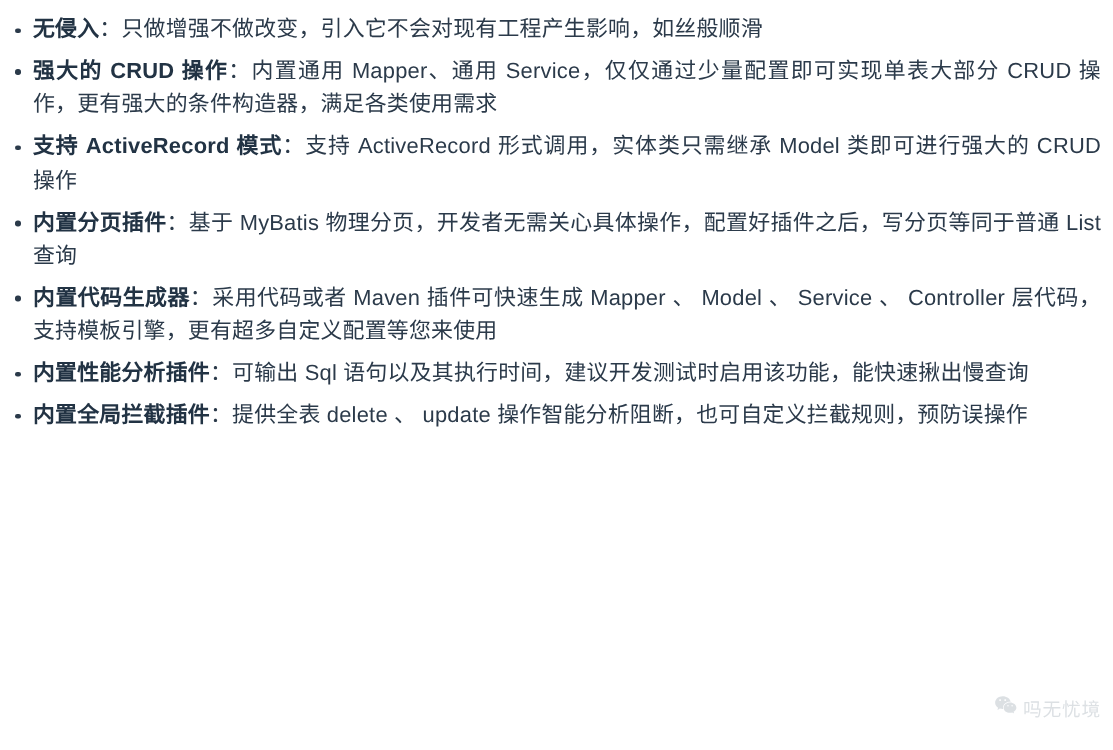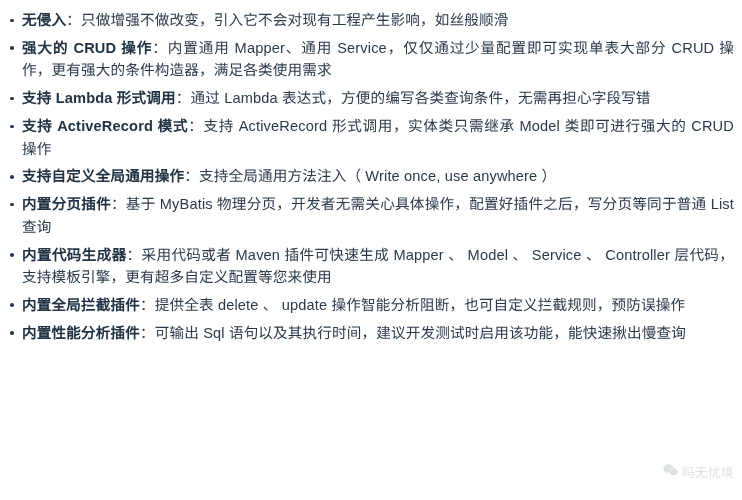--- a/index.html
+++ b/index.html
@@ -90,39 +90,33 @@
 <body>
 
 <ul class="feature-list">
   <li class="feature-item">
     <span class="term">无侵入</span><span class="sep">：</span><span class="desc">只做增强不做改变，引入它不会对现有工程产生影响，如丝般顺滑</span>
   </li>
   <li class="feature-item">
     <span class="term">强大的 CRUD 操作</span><span class="sep">：</span><span class="desc">内置通用 Mapper、通用 Service，仅仅通过少量配置即可实现单表大部分 CRUD 操作，更有强大的条件构造器，满足各类使用需求</span>
   </li>
   <li class="feature-item">
-    <span class="term">支持 Lambda 形式调用</span><span class="sep">：</span><span class="desc">通过 Lambda 表达式，方便的编写各类查询条件，无需再担心字段写错</span>
-  </li>
-  <li class="feature-item">
     <span class="term">支持 ActiveRecord 模式</span><span class="sep">：</span><span class="desc">支持 ActiveRecord 形式调用，实体类只需继承 Model 类即可进行强大的 CRUD 操作</span>
-  </li>
-  <li class="feature-item">
-    <span class="term">支持自定义全局通用操作</span><span class="sep">：</span><span class="desc">支持全局通用方法注入（ Write once, use anywhere ）</span>
   </li>
   <li class="feature-item">
     <span class="term">内置分页插件</span><span class="sep">：</span><span class="desc">基于 MyBatis 物理分页，开发者无需关心具体操作，配置好插件之后，写分页等同于普通 List 查询</span>
   </li>
   <li class="feature-item">
     <span class="term">内置代码生成器</span><span class="sep">：</span><span class="desc">采用代码或者 Maven 插件可快速生成 Mapper 、 Model 、 Service 、 Controller 层代码，支持模板引擎，更有超多自定义配置等您来使用</span>
   </li>
   <li class="feature-item">
-    <span class="term">内置全局拦截插件</span><span class="sep">：</span><span class="desc">提供全表 delete 、 update 操作智能分析阻断，也可自定义拦截规则，预防误操作</span>
+    <span class="term">内置性能分析插件</span><span class="sep">：</span><span class="desc">可输出 Sql 语句以及其执行时间，建议开发测试时启用该功能，能快速揪出慢查询</span>
   </li>
   <li class="feature-item">
-    <span class="term">内置性能分析插件</span><span class="sep">：</span><span class="desc">可输出 Sql 语句以及其执行时间，建议开发测试时启用该功能，能快速揪出慢查询</span>
+    <span class="term">内置全局拦截插件</span><span class="sep">：</span><span class="desc">提供全表 delete 、 update 操作智能分析阻断，也可自定义拦截规则，预防误操作</span>
   </li>
 </ul>
 
 <div class="watermark">
   <span class="watermark-icon">
     <svg viewBox="0 0 24 24" width="17" height="17" aria-hidden="true">
       <path d="M9.1 3.1C5.2 3.1 2 5.8 2 9.1c0 1.9 1.1 3.6 2.8 4.7l-.7 2.1 2.4-1.2c.8.2 1.7.4 2.6.4h.5c-.1-.4-.2-.9-.2-1.3 0-3.1 3-5.6 6.7-5.6h.5c-.6-2.9-3.7-5.1-7.5-5.1zM6.7 7.6c-.5 0-.9-.4-.9-.9s.4-.9.9-.9.9.4.9.9-.4.9-.9.9zm4.8 0c-.5 0-.9-.4-.9-.9s.4-.9.9-.9.9.4.9.9-.4.9-.9.9z" fill="#8d9aa6"></path>
       <path d="M22 13.8c0-2.7-2.7-4.9-6-4.9s-6 2.2-6 4.9 2.7 4.9 6 4.9c.7 0 1.4-.1 2-.3l1.9 1-.5-1.7c1.6-.9 2.6-2.3 2.6-3.9zm-7.9-1.1c-.4 0-.7-.3-.7-.7s.3-.7.7-.7.7.3.7.7-.3.7-.7.7zm3.9 0c-.4 0-.7-.3-.7-.7s.3-.7.7-.7.7.3.7.7-.3.7-.7.7z" fill="#8d9aa6"></path>
     </svg>
   </span>

